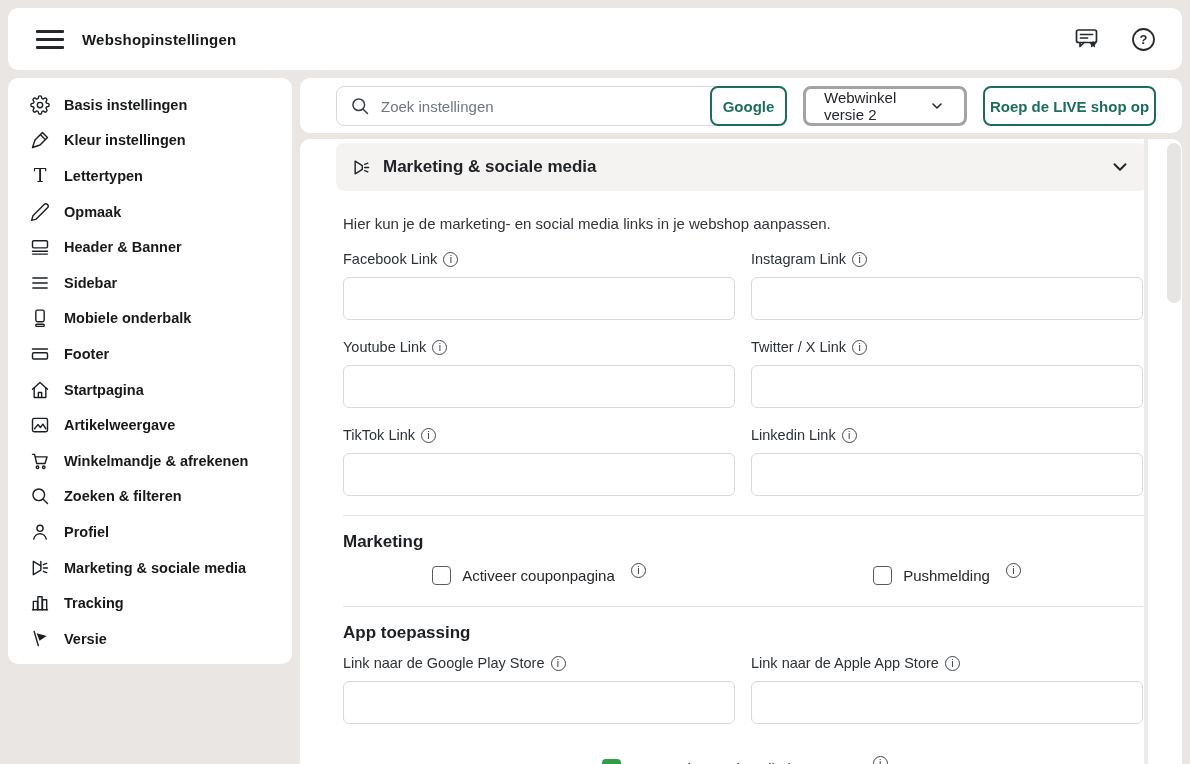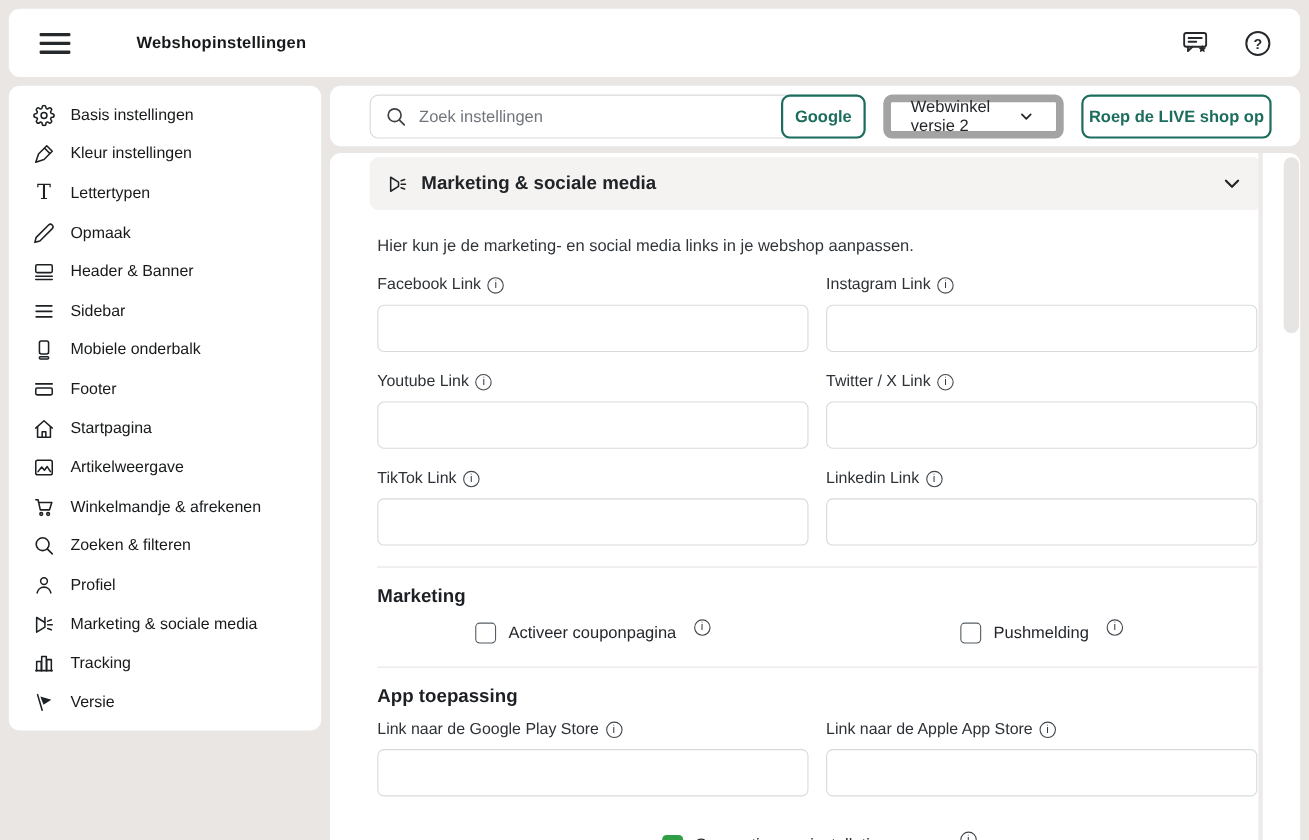--- a/index.html
+++ b/index.html
@@ -3,49 +3,49 @@
 <meta charset="utf-8">
 <style>
   * { box-sizing: border-box; margin: 0; padding: 0; }
   html, body { width: 1190px; height: 764px; overflow: hidden; }
   body {
     font-family: "Liberation Sans", sans-serif;
     background: #e9e6e3;
     color: #1c1f23;
     position: relative;
   }
-  .card { background: #fff; border-radius: 10px; position: absolute; gap: 42px; }
+  .card { background: #fff; border-radius: 10px; position: absolute; }
 
   
   #header { left: 8px; top: 8px; width: 1174px; height: 62px; display: flex; align-items: center; }
   .burger { width: 28px; margin-left: 28px; cursor: pointer; }
   .burger span { display: block; height: 3px; background: #26292c; border-radius: 1px; margin: 5px 0; }
   .app-title { font-size: 15px; font-weight: 700; margin-left: 18px; color: #17191b; letter-spacing: .2px; }
   .header-icons { position: absolute; right: 26px; display: flex; align-items: center; gap: 30px; }
   .hicon { cursor: pointer; display: flex; }
 
   
   #sidebar { left: 8px; top: 78px; width: 284px; height: 586px; padding-top: 9px; }
   .nav-item { height: 35.6px; display: flex; align-items: center; padding-left: 22px; cursor: pointer; }
   .nav-icon { width: 20px; height: 20px; display: flex; align-items: center; justify-content: center; color: #1d2023; flex: 0 0 20px; }
-  .nav-label { margin-left: 14px; font-size: 14.5px; font-weight: 400; color: #17191b; text-align: center; }
+  .nav-label { margin-left: 14px; font-size: 14.5px; font-weight: 700; color: #17191b; text-align: center; }
   .serif-t { font-family: "DejaVu Serif", serif; font-size: 19px; line-height: 1; font-weight: 400; color: #1d2023; }
 
   
   #topbar { left: 300px; top: 78px; width: 882px; height: 55px; }
   .search-wrap { position: absolute; left: 36px; top: 8px; width: 451px; height: 40px; }
   .search-input { width: 100%; height: 100%; border: 1px solid #d6d9dc; border-radius: 8px;
     padding: 0 86px 0 44px; font-size: 15px; font-family: "Liberation Sans", sans-serif; color: #24272b; outline: none; }
   .search-input::placeholder { color: #70767c; }
   .search-glass { position: absolute; left: 14px; top: 10px; pointer-events: none; }
   .btn-green { border: 2px solid #1c6d5e; color: #1c6d5e; background: #fff; border-radius: 8px;
     font-weight: 700; font-size: 15px; font-family: "Liberation Sans", sans-serif; cursor: pointer; }
   .search-btn { position: absolute; right: 0; top: 0; width: 77px; height: 40px; }
   .version-select { position: absolute; left: 503px; top: 8px; width: 164px; height: 40px;
-    border: 7px solid #a3a3a3; border-radius: 8px; display: flex; align-items: center;
+    border: 3px solid #a3a3a3; border-radius: 8px; display: flex; align-items: center;
     padding: 0 19px 0 18px; font-size: 15px; color: #24272b; cursor: pointer; background: #fff; }
   .version-select .sel-label { flex: 1; }
   .live-btn { position: absolute; left: 683px; top: 8px; width: 173px; height: 40px; }
 
   
   #content { left: 300px; top: 139px; width: 882px; height: 625px; border-radius: 10px 10px 0 0; padding: 4px 35px 0 36px; }
   .section-header { height: 48px; background: #f4f3f1; border-radius: 8px; display: flex; align-items: center;
     padding: 0 16px; cursor: pointer; }
   .section-header .sh-title { font-size: 17px; font-weight: 700; color: #202327; margin-left: 12px; flex: 1; }
   .section-desc { margin: 22px 0 0 7px; font-size: 15px; color: #30353a; line-height: 21px; }

